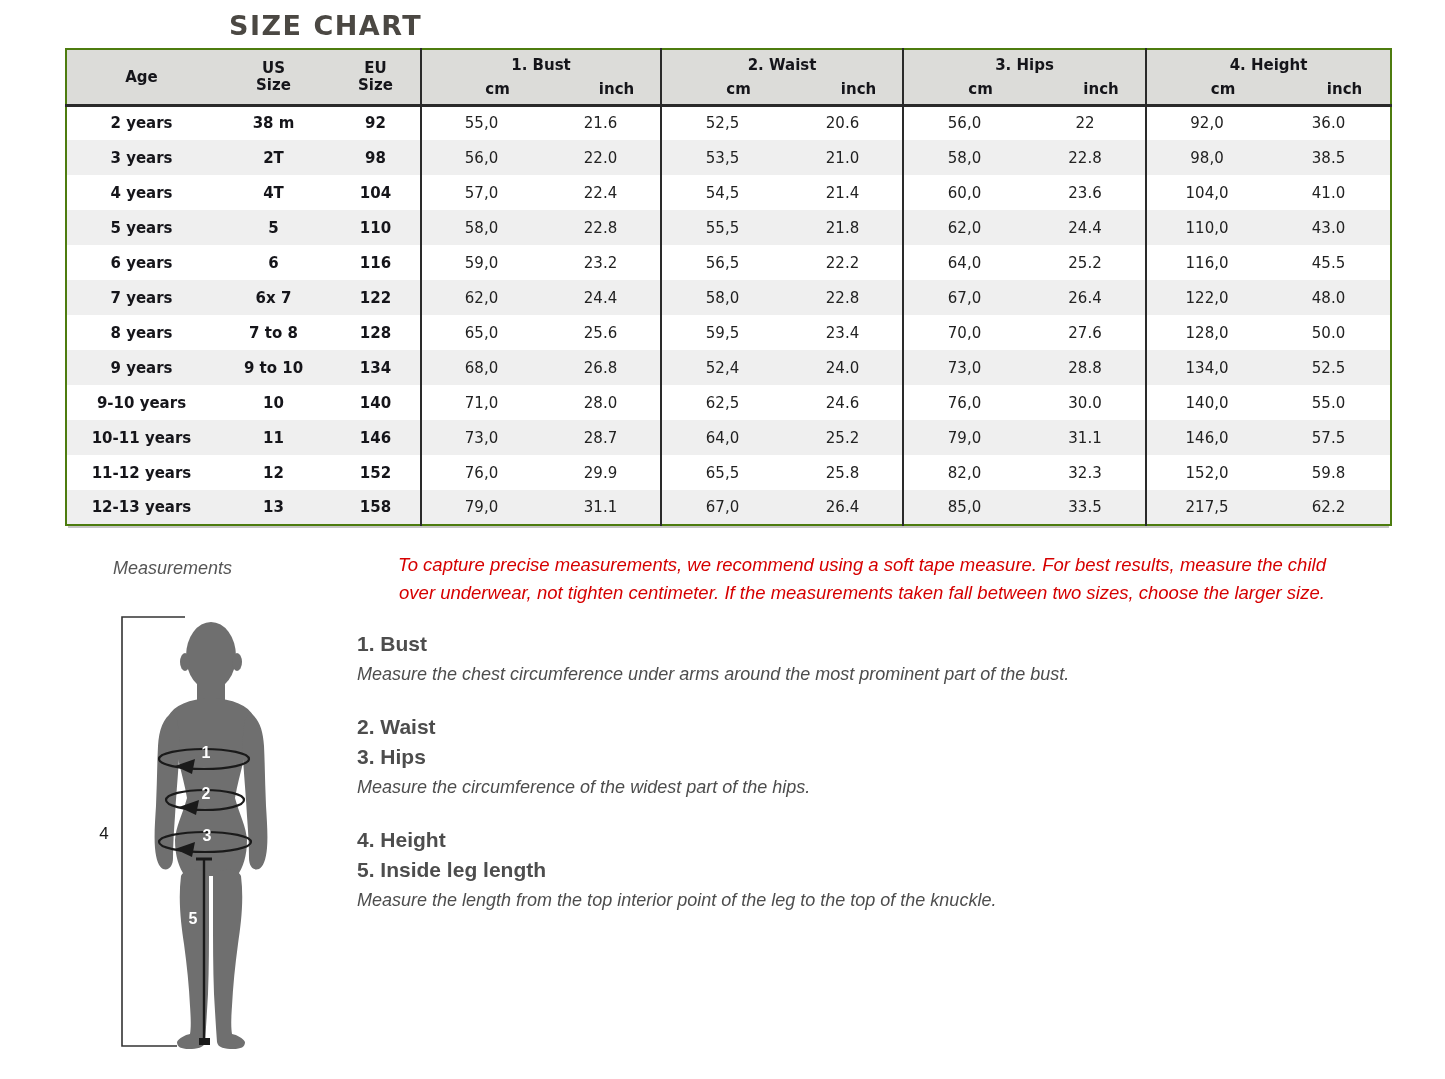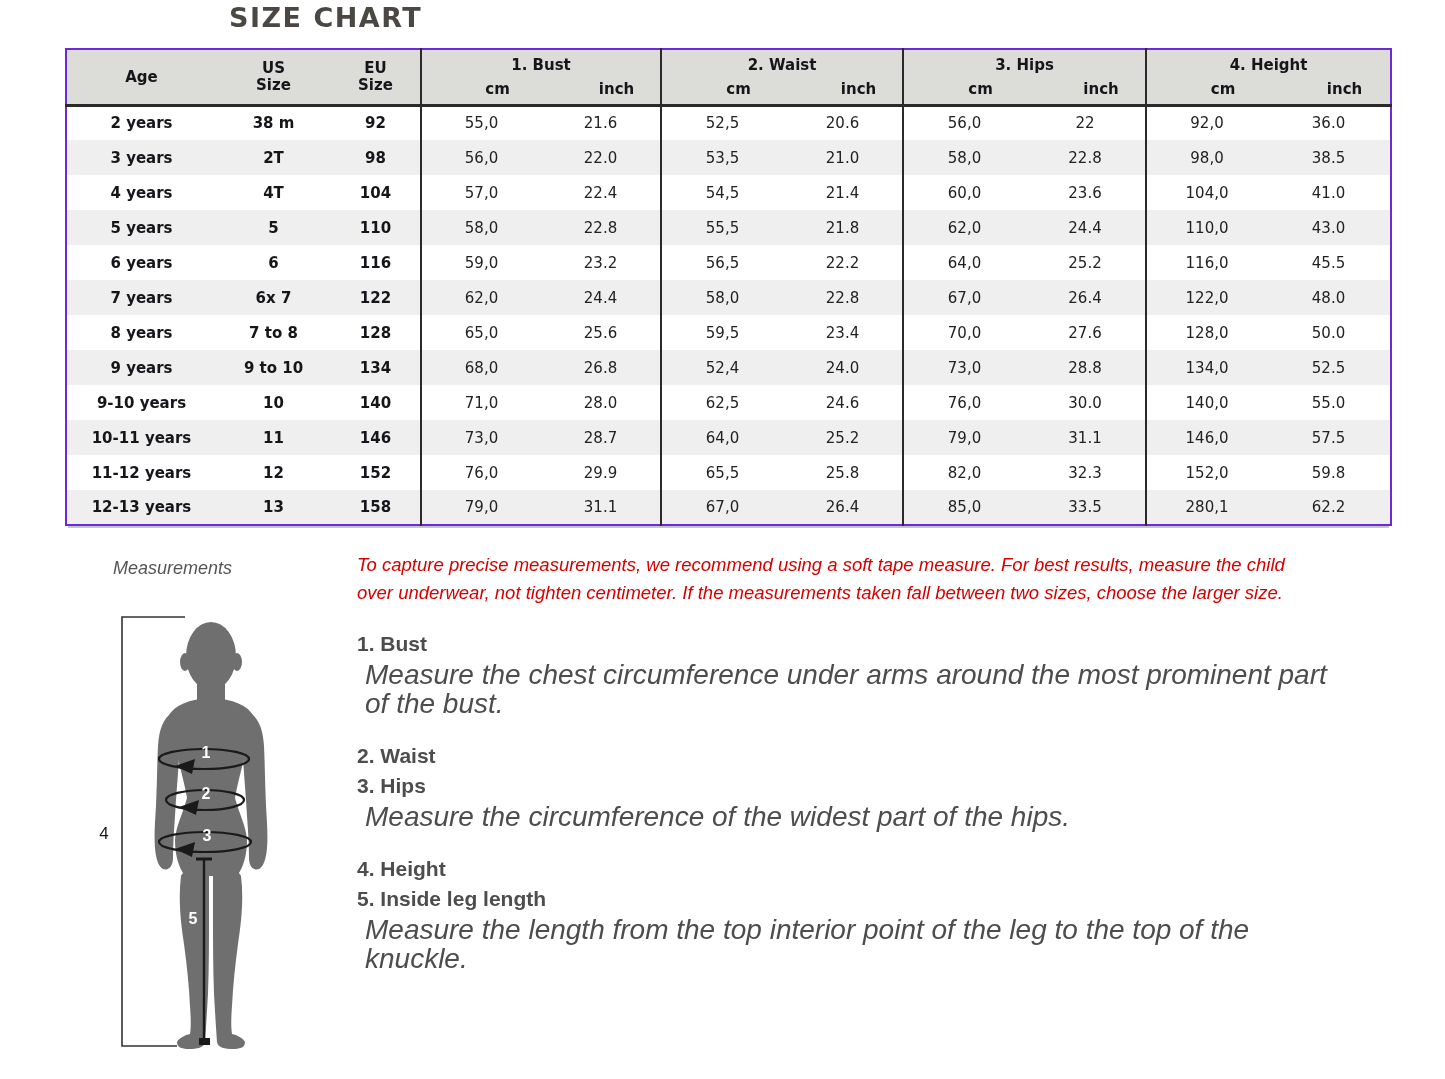--- a/index.html
+++ b/index.html
@@ -4,29 +4,29 @@
 <style>
   * { box-sizing: border-box; }
   html,body { margin:0; padding:0; }
   body {
     width:1445px; height:1079px; background:#ffffff; position:relative;
     font-family:"DejaVu Sans","Liberation Sans",sans-serif; overflow:hidden;
   }
 
   
   .page-title {
-    position:absolute; left:229px; top:2px;
+    position:absolute; left:229px; top:10px;
     font-size:27px; font-weight:bold; letter-spacing:1.5px; color:#4b4843;
   }
 
   
   table.size-chart {
     position:absolute; left:65px; top:48px; width:1325px;
     border-collapse:collapse; table-layout:fixed; color:#1c1c1c;
-    border:2px solid #6d28d9;
+    border:2px solid #4d7c0f;
     box-shadow:0 5px 0 -3px #c6c6c6;
   }
   table.size-chart th, table.size-chart td { padding:0; text-align:center; }
   thead th {
     background:#dcdcd9; font-size:15px; font-weight:bold; color:#15151a;
   }
   thead tr.grp th { height:30px; vertical-align:middle; }
   thead tr.sub th { height:26px; vertical-align:top; padding-top:1px;padding-left:32px; }
   thead { border-bottom:3px solid #2a2a2a; }
   th.two-line { white-space:pre-line; line-height:17px; }
@@ -38,28 +38,28 @@
   
   .measure-label {
     position:absolute; left:113px; top:558px;
     font-family:"Liberation Sans",sans-serif;
     font-size:18px; font-style:italic; color:#555555;
   }
   .note {
     position:absolute; left:357px; top:551px; width:1010px;
     font-family:"Liberation Sans",sans-serif;
     font-size:18.5px; font-style:italic; color:#d60000;
-    line-height:27.5px; white-space:pre-line;
+    line-height:27.5px; white-space:pre-line;text-align:center;
   }
   .sections {
     position:absolute; left:357px; top:630px; width:990px;
     font-family:"Liberation Sans",sans-serif; color:#4d4d4d;
   }
   .sec h3 { margin:0 0 3px 0; font-size:21px; line-height:27px; font-weight:bold; color:#4d4d4d; }
-  .sec p  { margin:0 0 24px 8px; font-size:28px; font-style:italic; line-height:29px; white-space:pre-line; }
+  .sec p  { margin:0 0 24px 0; font-size:18px; font-style:italic; line-height:29px; white-space:pre-line; }
 
   
   svg.figure { position:absolute; left:85px; top:608px; }
   .sil { fill:#6f6f6f; stroke:none; }
   .marker { stroke:#1a1a1a; stroke-width:2.2; fill:none; }
   .thin-marker { stroke:#333333; stroke-width:1.6; fill:none; }
   .arrowhead { fill:#1a1a1a; stroke:none; }
   .fig-num {
     font-family:"Liberation Sans",sans-serif; font-size:16px; font-weight:bold;
     fill:#ffffff; text-anchor:middle;
@@ -258,21 +258,21 @@
       <tr>
         <td class="lbl">12-13 years</td>
         <td class="lbl">13</td>
         <td class="lbl">158</td>
         <td class="gs">79,0</td>
         <td>31.1</td>
         <td class="gs">67,0</td>
         <td>26.4</td>
         <td class="gs">85,0</td>
         <td>33.5</td>
-        <td class="gs">280,1</td>
+        <td class="gs">217,5</td>
         <td>62.2</td>
       </tr>
     </tbody>
 </table>
 
 <div class="measure-label">Measurements</div>
 <div class="note">To capture precise measurements, we recommend using a soft tape measure. For best results, measure the child
 over underwear, not tighten centimeter. If the measurements taken fall between two sizes, choose the larger size.</div>
 
 <div class="sections">

